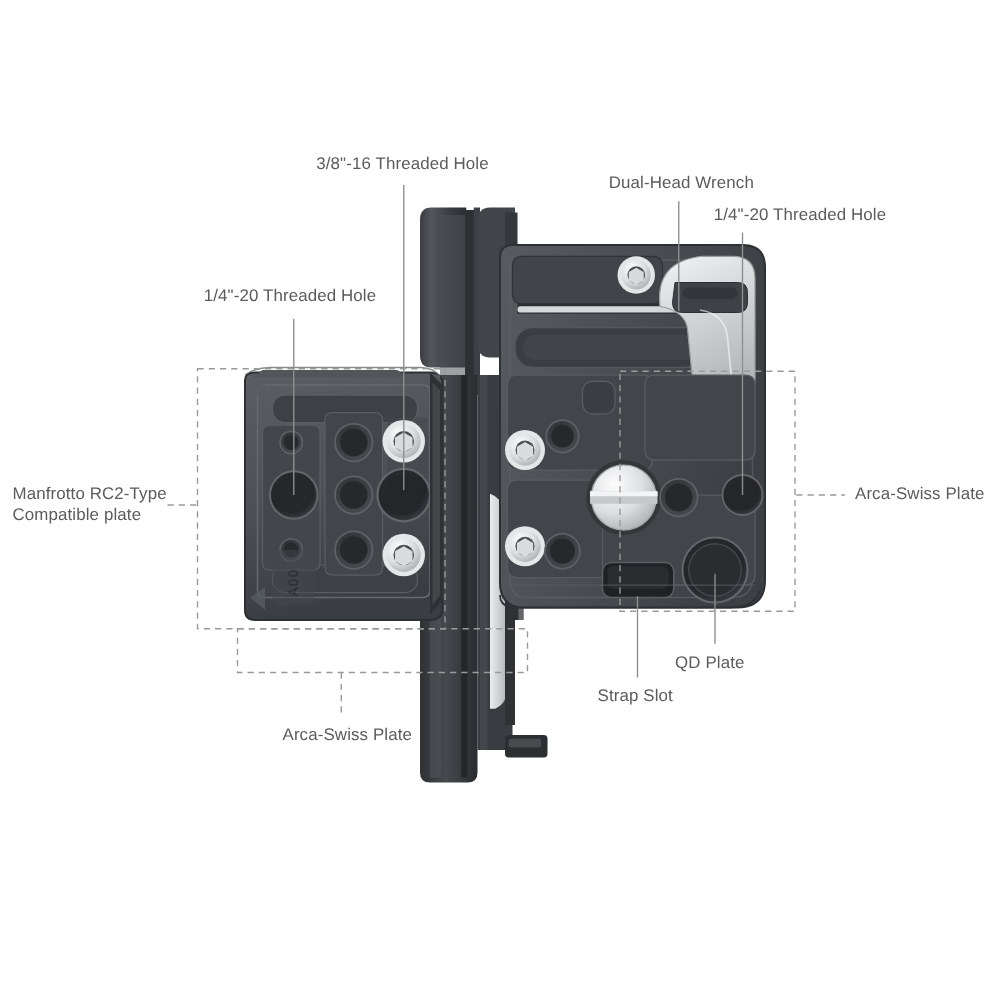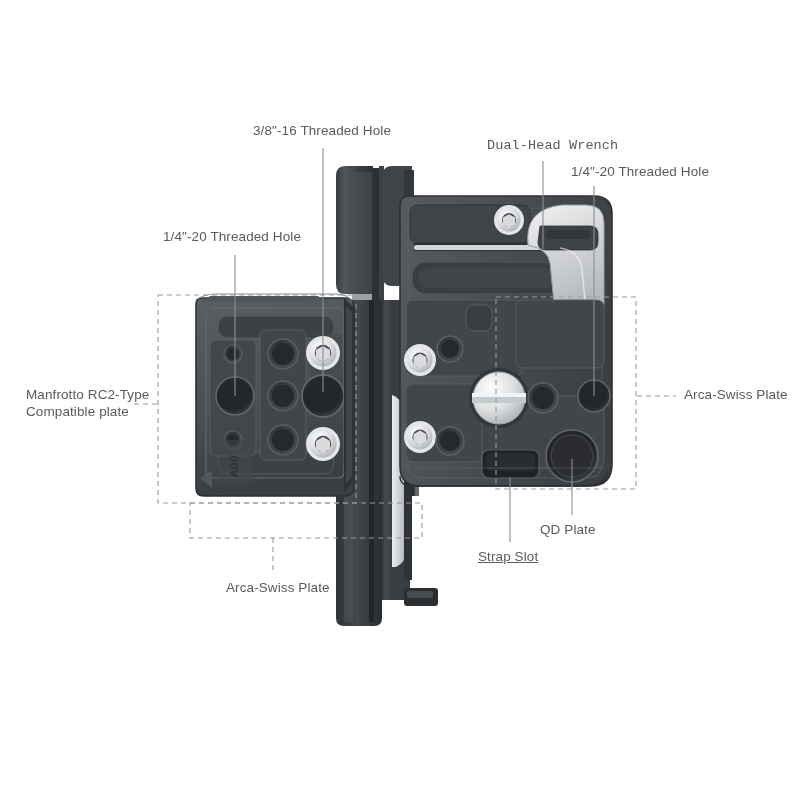--- a/index.html
+++ b/index.html
@@ -270,28 +270,28 @@
       <line x1="134" y1="404" x2="158" y2="404"></line>
       <line x1="637" y1="396" x2="676" y2="396"></line>
       <line x1="273" y1="538" x2="273" y2="572"></line>
     </g>
   </svg>
 
   <div class="callout" style="left:253px;top:122px;">3/8"-16 Threaded Hole</div>
 
   <div class="callout" style="left:163px;top:228px;">1/4"-20 Threaded Hole</div>
 
-  <div class="callout" style="left:487px;top:137px;font-family:Liberation Mono, monospace;">Dual-Head Wrench</div>
+  <div class="callout" style="left:487px;top:137px;">Dual-Head Wrench</div>
 
   <div class="callout" style="left:571px;top:163px;">1/4"-20 Threaded Hole</div>
 
-  <div class="callout" style="left:10px;top:386px;margin-left:16px;">Manfrotto RC2-Type
+  <div class="callout" style="left:10px;top:386px;">Manfrotto RC2-Type
 Compatible plate</div>
 
   <div class="callout" style="left:684px;top:386px;">Arca-Swiss Plate</div>
 
   <div class="callout" style="left:226px;top:579px;">Arca-Swiss Plate</div>
 
   <div class="callout" style="left:540px;top:521px;">QD Plate</div>
 
-  <div class="callout" style="left:478px;top:548px;text-decoration:underline;">Strap Slot</div>
+  <div class="callout" style="left:478px;top:548px;">Strap Slot</div>
 
 </div>
 
 </body></html>

